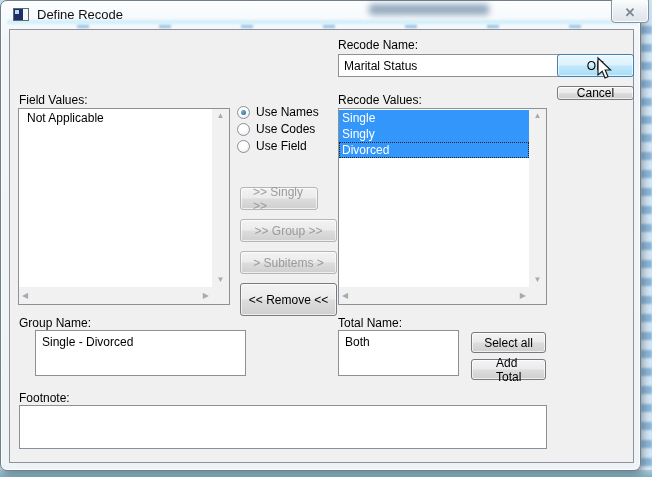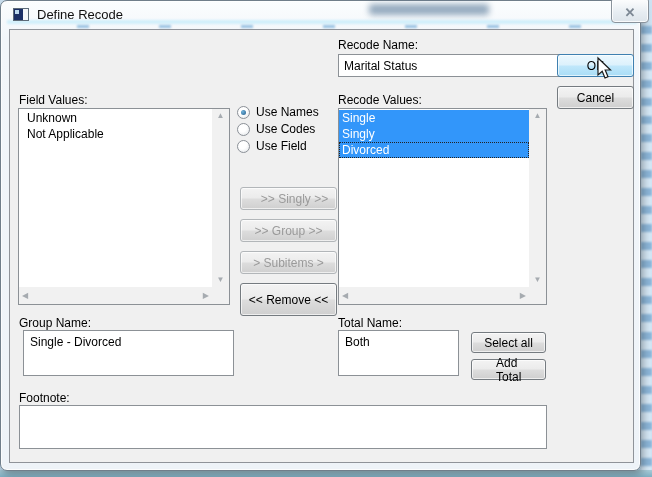--- a/index.html
+++ b/index.html
@@ -111,28 +111,27 @@
     </div>
 
     <div class="client"></div>
 
     <span class="lbl" style="left:337px;top:37px;">Recode Name:</span>
     <input class="textbox" style="left: 337px; top: 53px; width: 230px; height: 23px;" value="Marital Status">
 
     <div class="btn default-ok" style="left:556px;top:53px;width:77px;height:23px;">
       <span>OK</span>
     </div>
-    <div class="btn" style="left:556px;top:85px;width:77px;height:23px;text-align:center;">
+    <div class="btn" style="left:556px;top:85px;width:77px;height:14px;text-align:center;">
       <span>Cancel</span>
     </div>
 
     <span class="lbl" style="left:18px;top:92px;">Field Values:</span>
     <div class="listbox" style="left:17px;top:107px;width:212px;height:197px;">
       <div class="lb-items">
-        <div class="lb-item plain">Unknown</div>
         <div class="lb-item plain">Not Applicable</div>
       </div>
       <div class="vscroll">
         <span class="arrow">▲</span>
         <span class="arrow">▼</span>
       </div>
       <div class="hscroll">
         <span class="arrow">◀</span>
         <span class="arrow">▶</span>
       </div>
@@ -145,21 +144,21 @@
     </div>
     <div class="radio-row" style="top:121px;">
       <span class="radio"></span>
       <span class="rlabel">Use Codes</span>
     </div>
     <div class="radio-row" style="top:138px;">
       <span class="radio"></span>
       <span class="rlabel">Use Field</span>
     </div>
 
-    <div class="btn disabled" style="left:239px;top:186px;width:97px;height:23px;padding-left:12px;">
+    <div class="btn disabled" style="left:239px;top:186px;width:78px;height:23px;padding-left:12px;">
       <span>&gt;&gt; Singly &gt;&gt;</span>
     </div>
     <div class="btn disabled" style="left:239px;top:218px;width:97px;height:23px;">
       <span>&gt;&gt; Group &gt;&gt;</span>
     </div>
     <div class="btn disabled" style="left:239px;top:250px;width:97px;height:23px;">
       <span>&gt; Subitems &gt;</span>
     </div>
     <div class="btn" style="left:239px;top:282px;width:97px;height:33px;">
       <span>&lt;&lt; Remove &lt;&lt;</span>
@@ -177,21 +176,21 @@
         <span class="arrow">▼</span>
       </div>
       <div class="hscroll">
         <span class="arrow">◀</span>
         <span class="arrow">▶</span>
       </div>
       <div class="corner"></div>
     </div>
 
     <span class="lbl" style="left:18px;top:315px;">Group Name:</span>
-    <div class="textbox editarea" style="left:22px;top:329px;width:211px;height:46px;">Single - Divorced</div>
+    <div class="textbox editarea" style="left:34px;top:329px;width:211px;height:46px;">Single - Divorced</div>
 
     <span class="lbl" style="left:337px;top:315px;">Total Name:</span>
     <div class="textbox editarea" style="left:337px;top:329px;width:121px;height:46px;">Both</div>
 
     <div class="btn" style="left:470px;top:331px;width:75px;height:21px;">
       <span>Select all</span>
     </div>
     <div class="btn" style="left:470px;top:358px;width:75px;height:21px;padding-left:24px;">
       <span>Add Total</span>
     </div>

